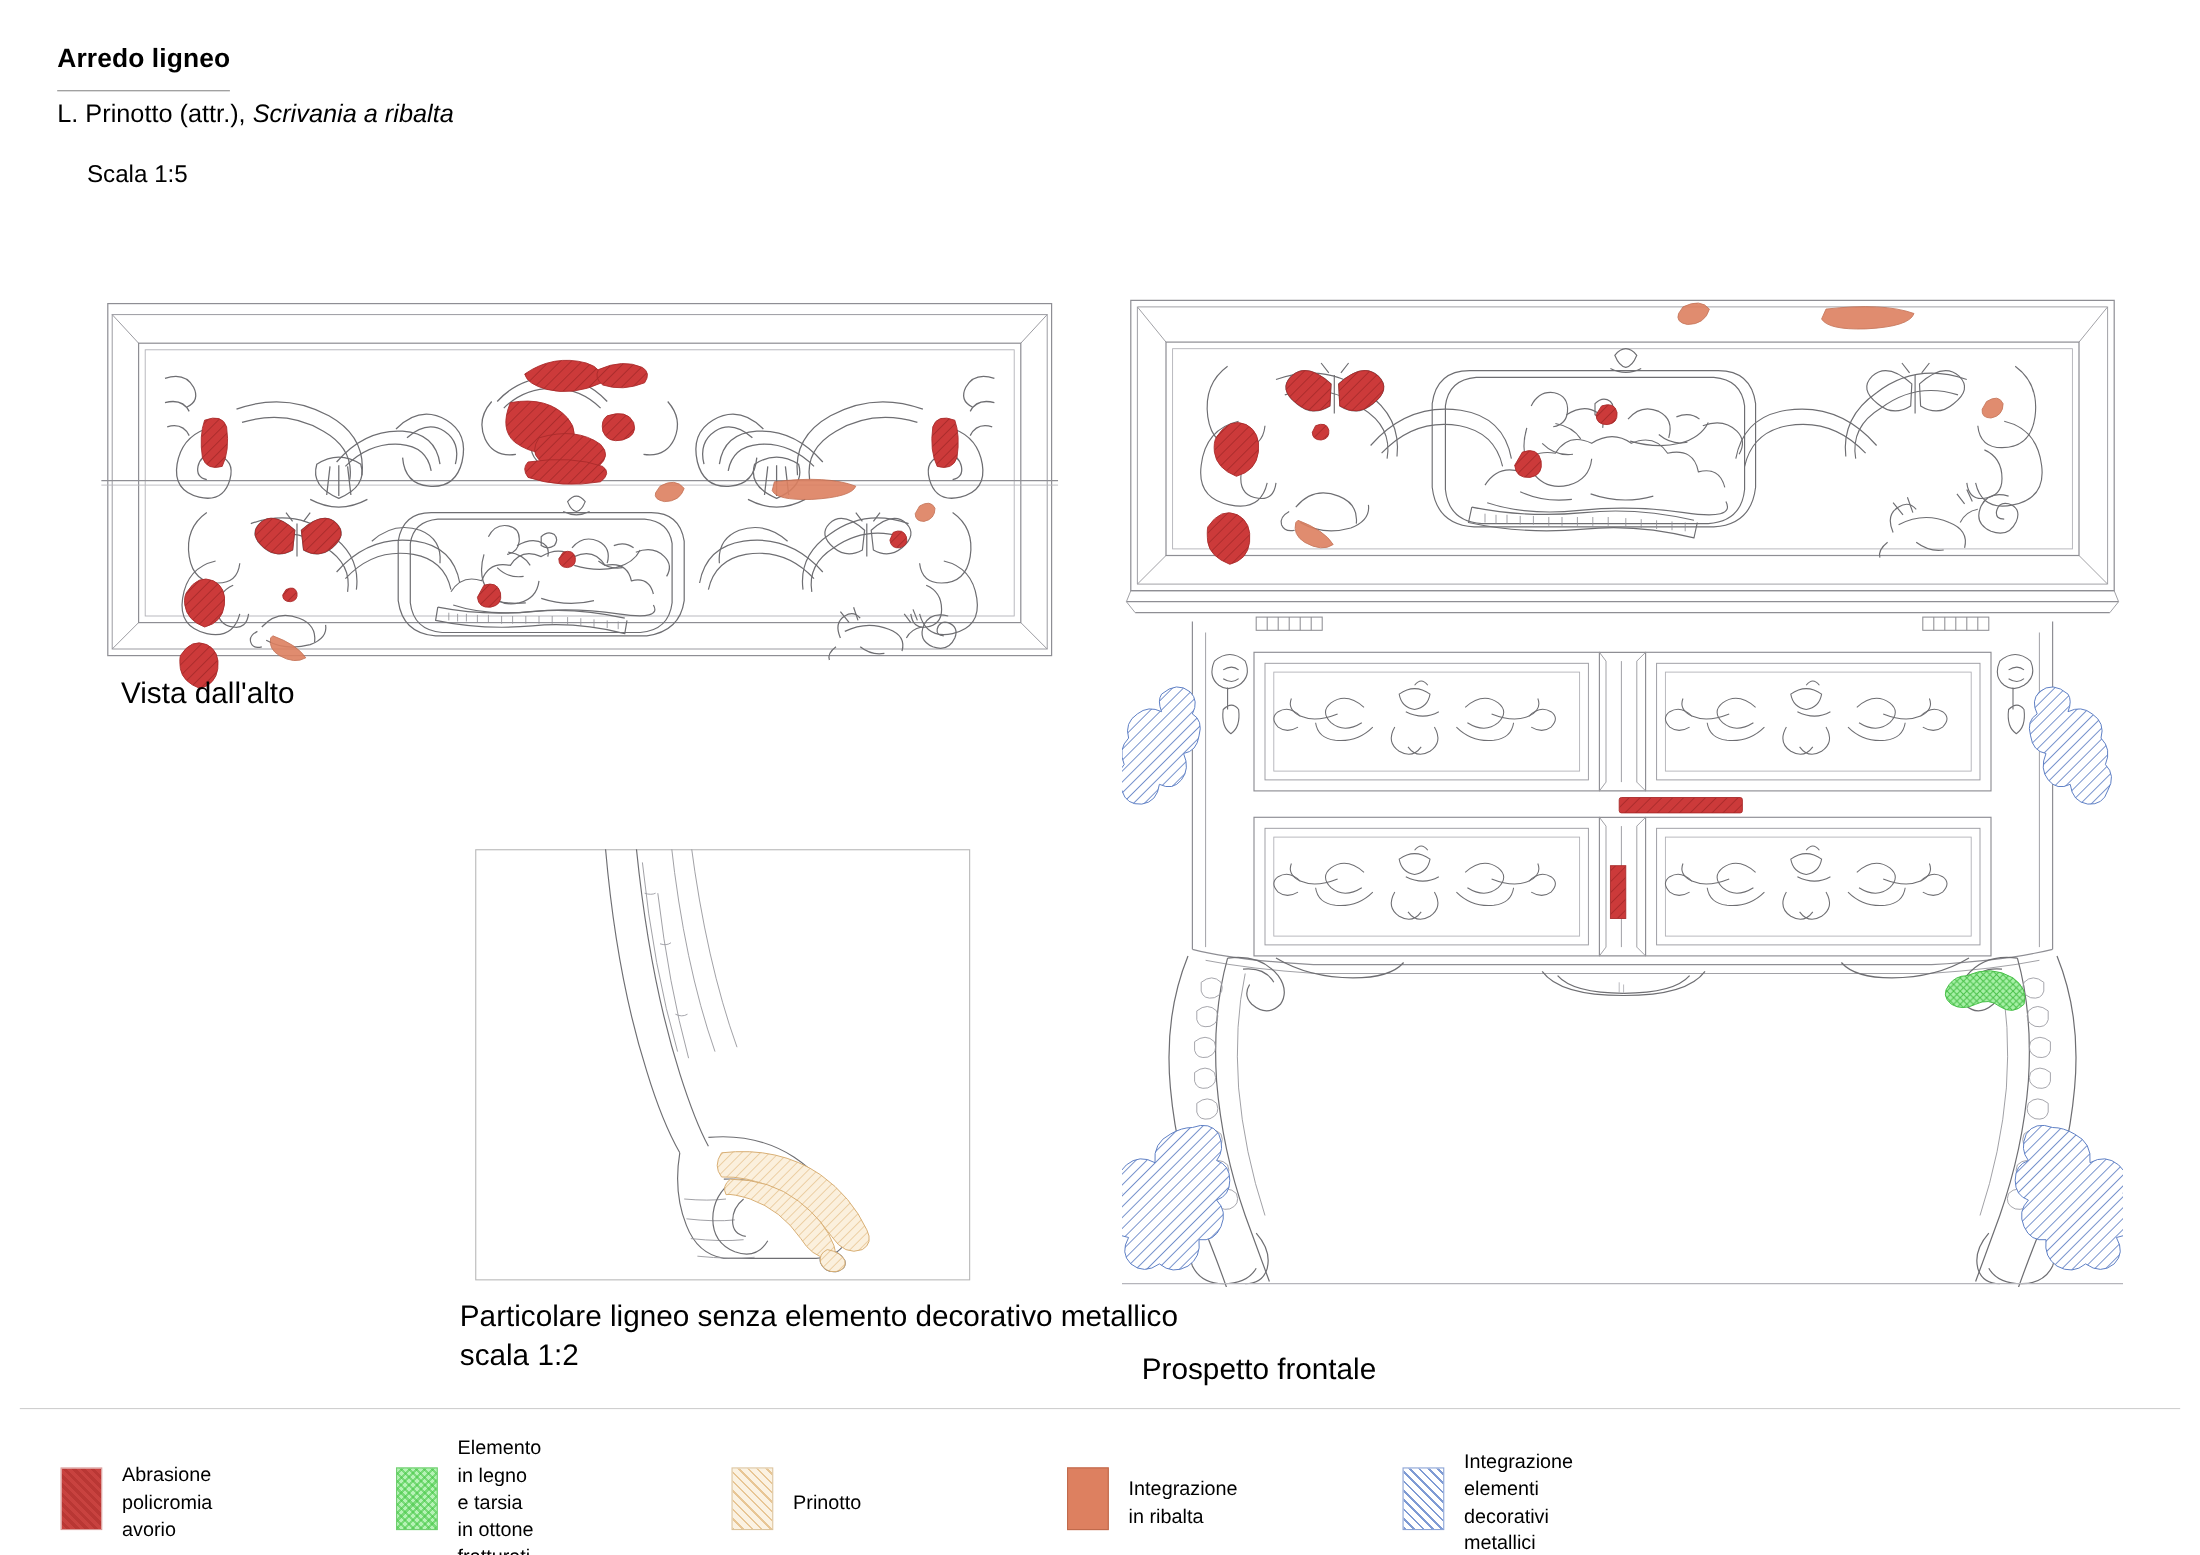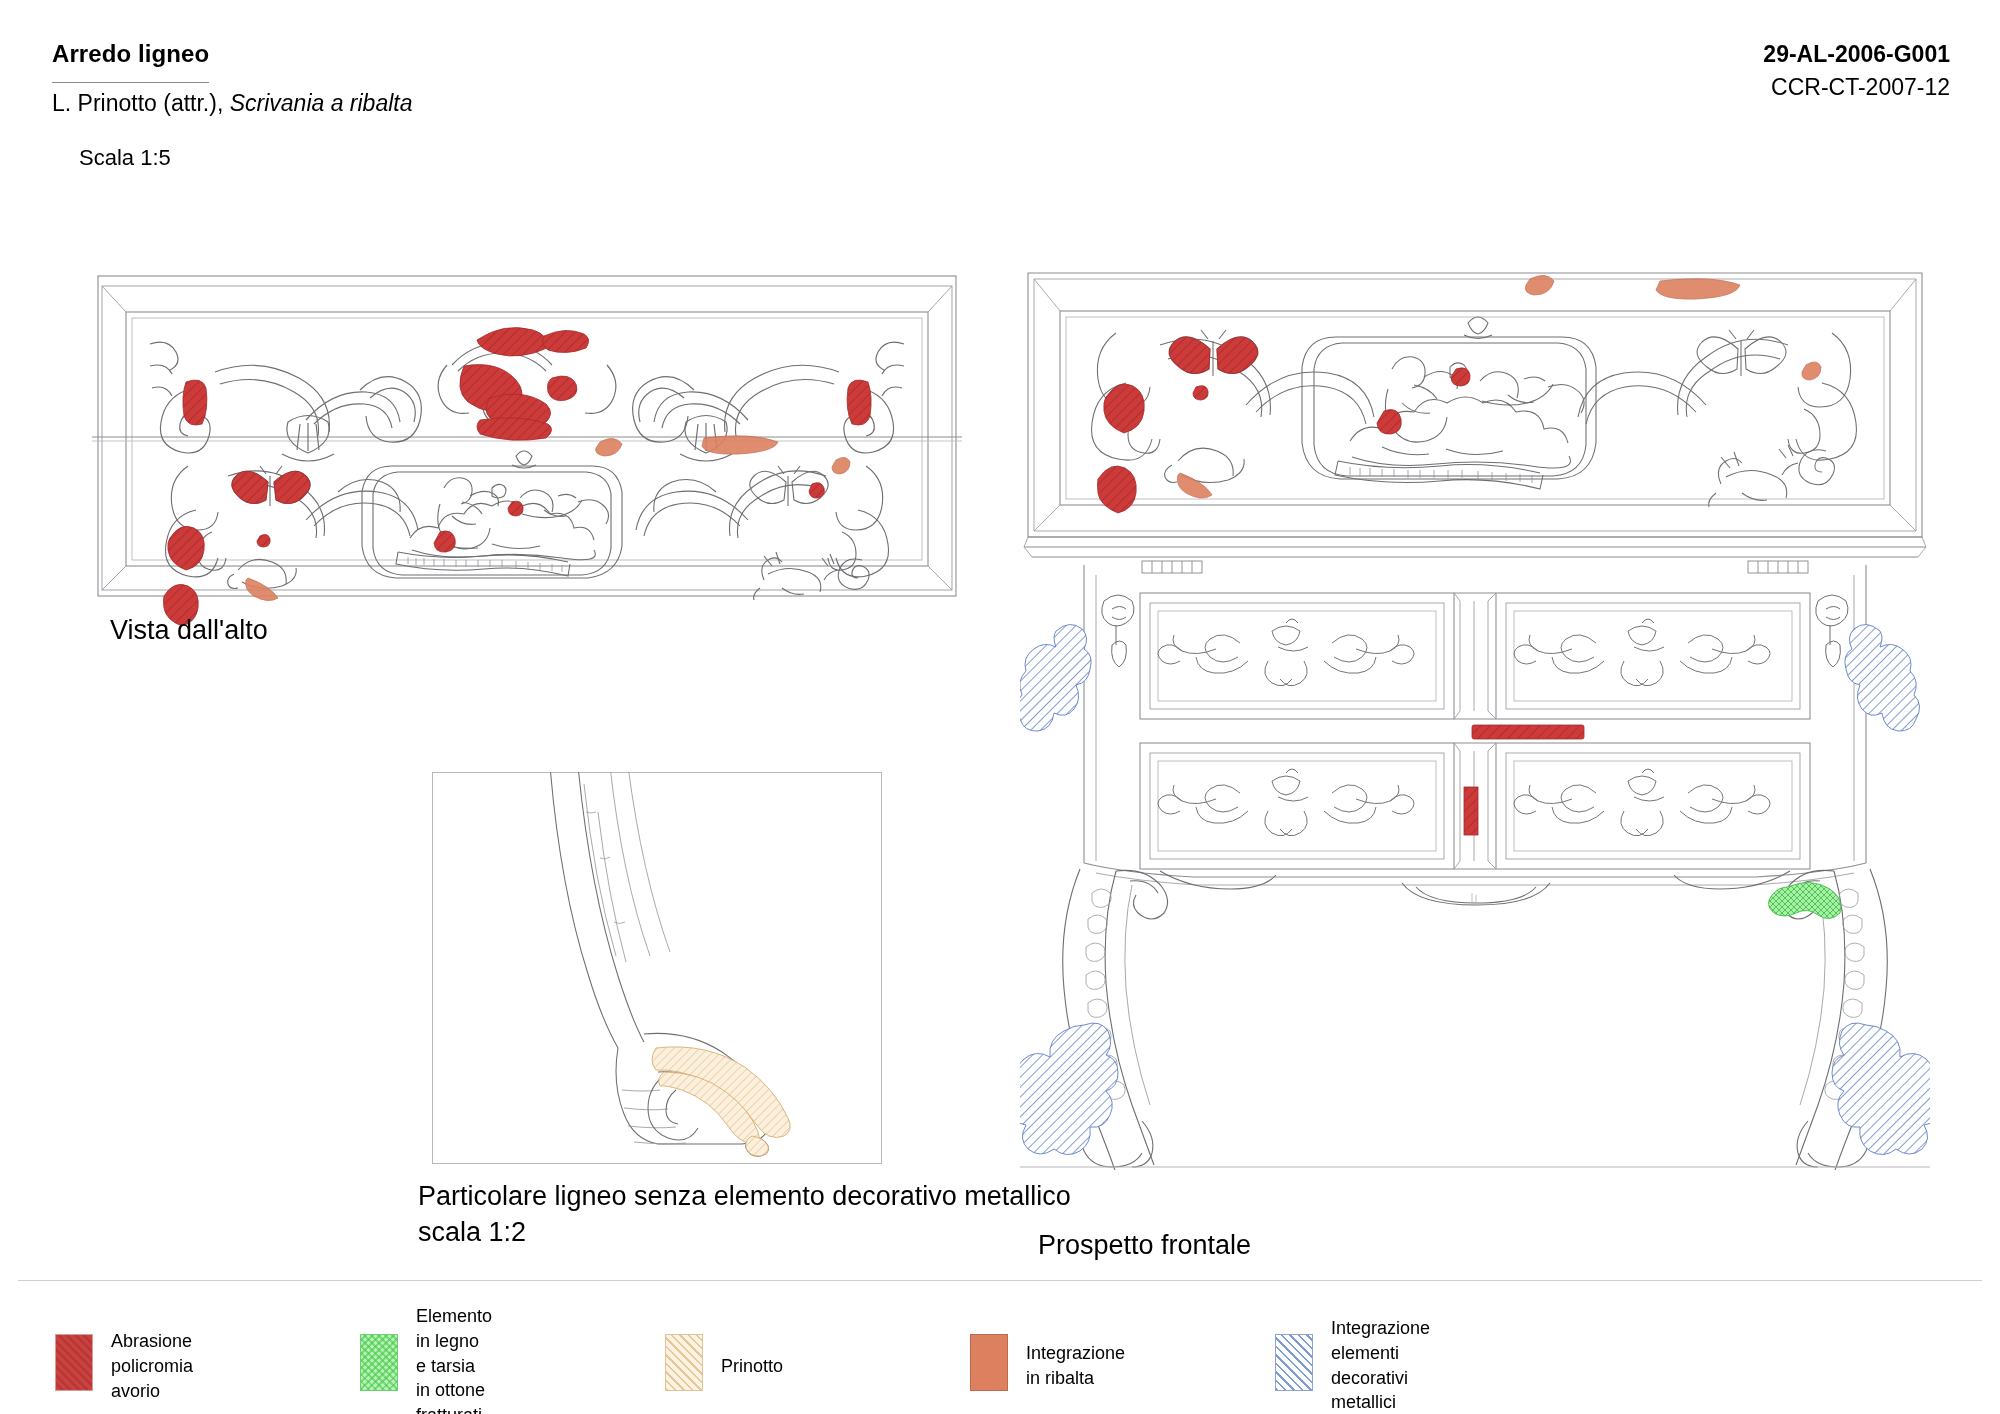--- a/index.html
+++ b/index.html
@@ -77,24 +77,20 @@
 </head>
 <body>
 
 <div id="sheet-header">
 
   <div class="hdr-left">
     <div class="hdr-title">Arredo ligneo</div>
     <div class="hdr-sub"><span>L. Prinotto (attr.), </span><span class="ital">Scrivania a ribalta</span></div>
   </div>
 
-  <div class="hdr-right">
-    <div class="hdr-code">29-AL-2006-G001</div>
-    <div class="hdr-ref">CCR-CT-2007-12</div>
-  </div>
 
   <div class="hdr-scale">Scala 1:5</div>
 </div>
 
 <div class="panel" id="panel-top" style="left:92px; top:270px; width:870px; height:335px;">
   <svg width="870" height="335" viewBox="0 0 870 335" xmlns="http://www.w3.org/2000/svg">
     <defs>
       <pattern id="hatchRed" width="7" height="7" patternTransform="rotate(45)" patternUnits="userSpaceOnUse">
         <rect width="7" height="7" fill="#cc3a3a"></rect>
         <line x1="0" y1="0" x2="0" y2="7" stroke="#a82a2a" stroke-width="1.6"></line>

